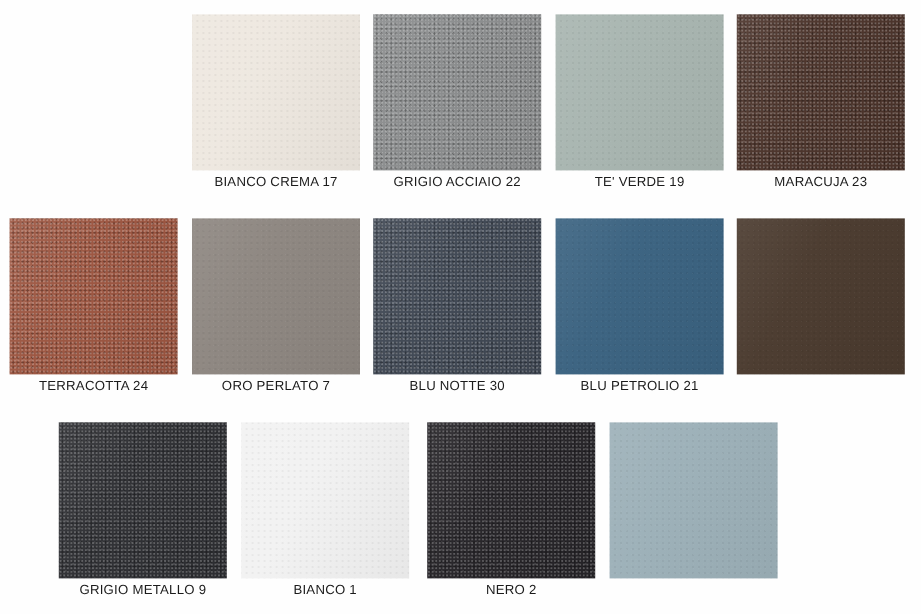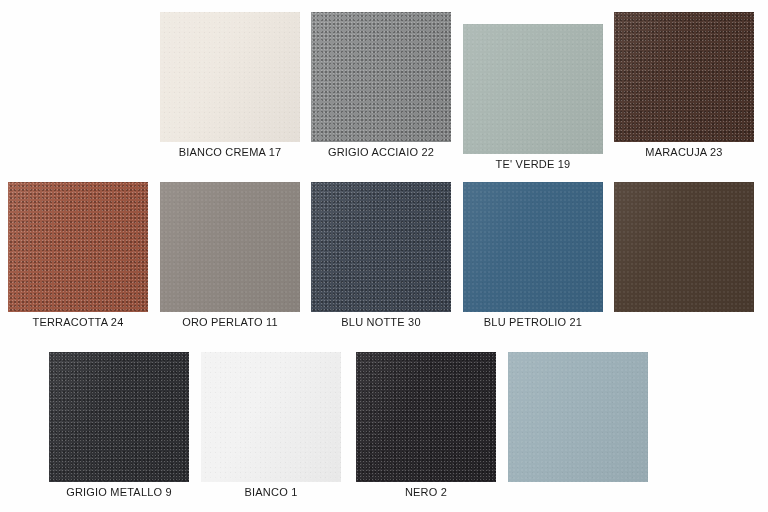--- a/index.html
+++ b/index.html
@@ -105,21 +105,21 @@
           <div class="chip-sheen"></div>
         </div>
         <div class="chip-label">BIANCO CREMA 17</div>
       </div>
       <div class="swatch-cell" style="left: 311px;">
         <div class="chip grainy" style="background: rgb(138, 140, 141);">
           <div class="chip-sheen"></div>
         </div>
         <div class="chip-label">GRIGIO ACCIAIO 22</div>
       </div>
-      <div class="swatch-cell" style="left: 463px; margin-top: 12px;">
+      <div class="swatch-cell" style="left: 463px;">
         <div class="chip" style="background: rgb(168, 181, 176);">
           <div class="chip-sheen"></div>
         </div>
         <div class="chip-label">TE' VERDE  19</div>
       </div>
       <div class="swatch-cell" style="left: 614px;">
         <div class="chip grainy" style="background: rgb(75, 51, 42);">
           <div class="chip-sheen"></div>
         </div>
         <div class="chip-label">MARACUJA 23</div>
@@ -129,21 +129,21 @@
       <div class="swatch-cell" style="left: 8px; padding-left: 36px;">
         <div class="chip grainy" style="background: rgb(156, 85, 64);">
           <div class="chip-sheen"></div>
         </div>
         <div class="chip-label">TERRACOTTA  24</div>
       </div>
       <div class="swatch-cell" style="left: 160px;">
         <div class="chip" style="background: rgb(141, 134, 128);">
           <div class="chip-sheen"></div>
         </div>
-        <div class="chip-label">ORO PERLATO 11</div>
+        <div class="chip-label">ORO PERLATO 7</div>
       </div>
       <div class="swatch-cell" style="left: 311px;">
         <div class="chip grainy" style="background: rgb(63, 71, 83);">
           <div class="chip-sheen"></div>
         </div>
         <div class="chip-label">BLU NOTTE 30</div>
       </div>
       <div class="swatch-cell" style="left: 463px;">
         <div class="chip" style="background: rgb(58, 98, 128);">
           <div class="chip-sheen"></div>

